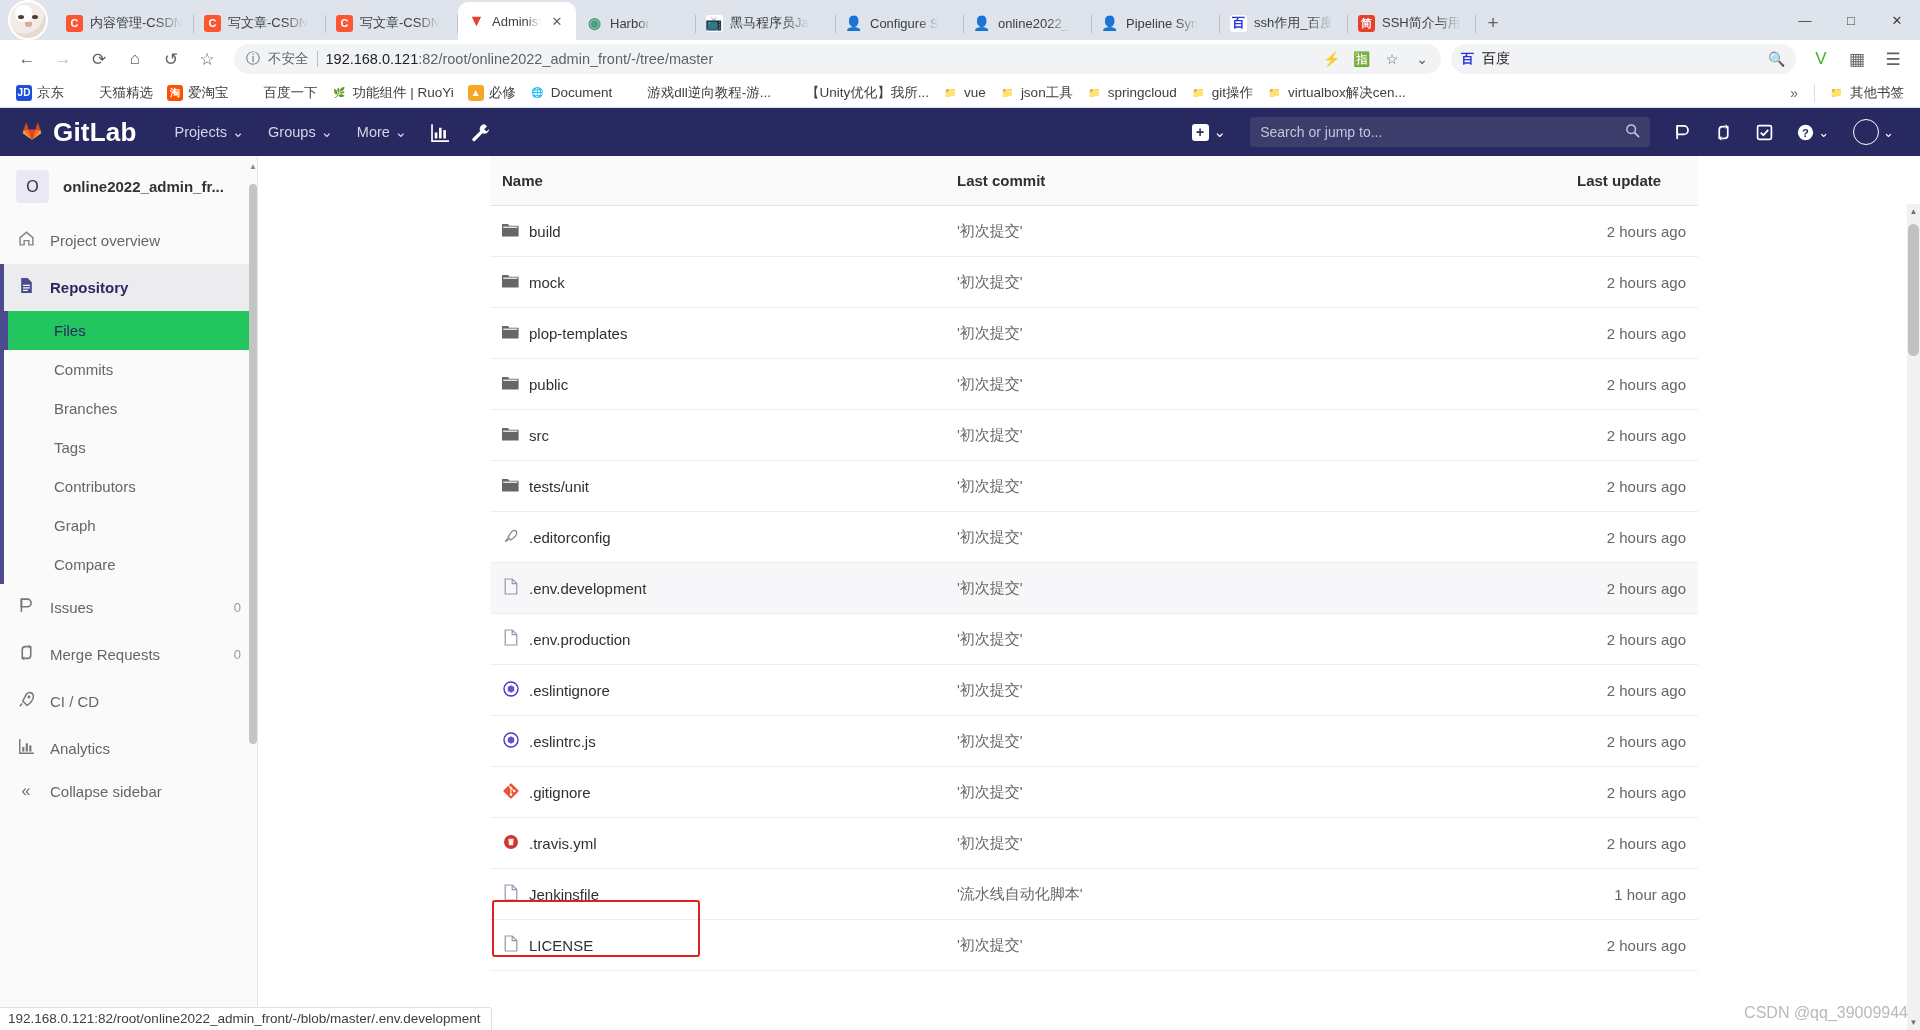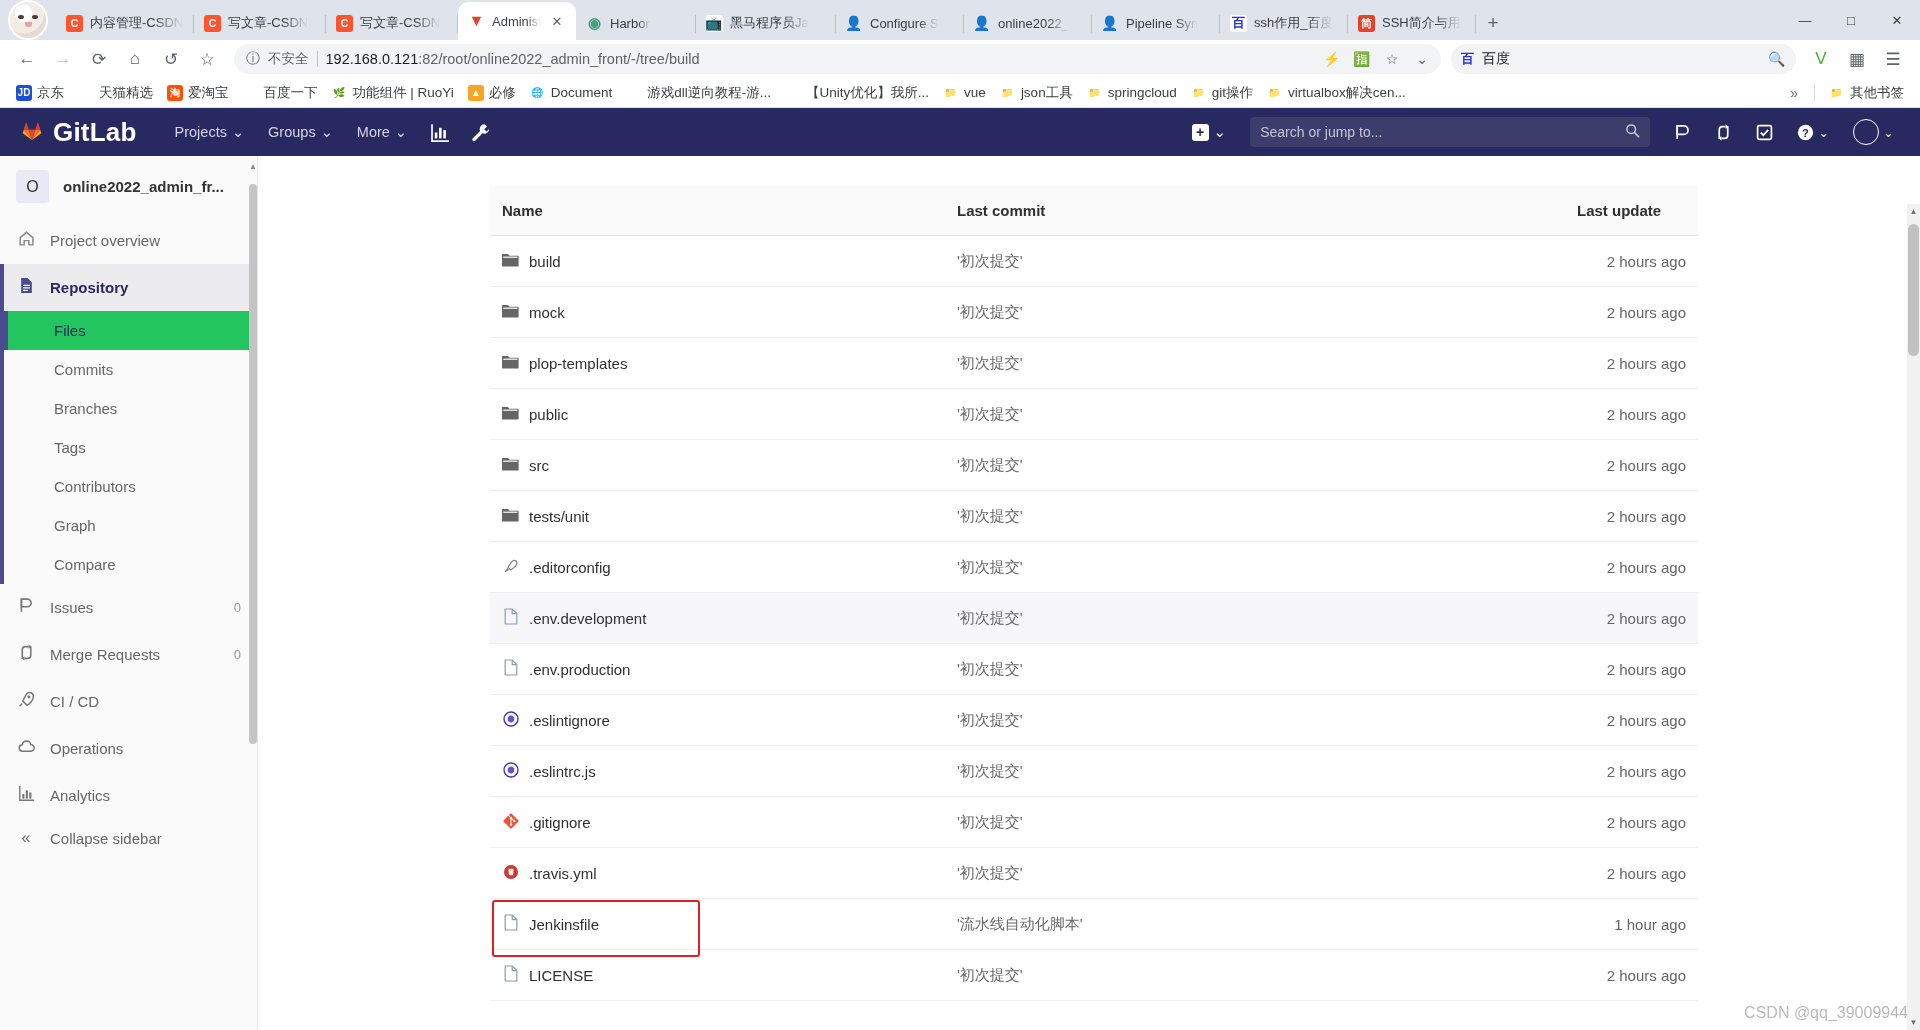--- a/index.html
+++ b/index.html
@@ -149,21 +149,21 @@
   .sb-sub.cur::before { content:""; position:absolute; left:0; top:0; bottom:0; width:4px; background:#4b4b8f;}
   .sb-group { border-left:4px solid #4b4b8f; margin-left:0; }
   .sb-count { margin-left:auto; font-size:13px; color:#999; }
   .sb-scroll { position:absolute; right:0; top:0; width:8px; height:100%; }
   .sb-scroll .thumb { position:absolute; top:28px; width:8px; height:560px; background:#c4c4c4; border-radius:4px;}
   .sb-scroll .up { position:absolute; top:6px; left:0; width:8px; text-align:center; font-size:8px; color:#888;}
 
   
   .content { flex:1; position:relative; overflow:hidden; background:#fff; }
   .tree-wrap { position:absolute; left:232px; top:0; width:1208px; }
-  .tree { width:100%; border-collapse:collapse; font-size:15px; table-layout:fixed;margin-top:30px; }
+  .tree { width:100%; border-collapse:collapse; font-size:15px; table-layout:fixed; }
   .tree th { text-align:left; padding:16px 12px; font-weight:600; color:#303030; font-size:15px;
              background:#fafafa; border-bottom:1px solid #e3e3e3; }
   .tree td { padding:0 12px; height:51px; border-bottom:1px solid #eee; color:#666; vertical-align:middle; }
   .col-name { width:455px; }
   .col-commit { width:620px; }
   .col-update { width:auto; text-align:right; }
   .tree th.col-update { text-align:left; }
   .fname { display:flex; align-items:center; gap:10px; color:#303030; }
   .fname .fi { width:17px; flex:0 0 17px; font-size:15px; text-align:center; }
   .fi.folder { color:#666; }
@@ -271,21 +271,21 @@
     <div class="tb-btn dim">→</div>
     <div class="tb-btn">⟳</div>
     <div class="tb-btn">⌂</div>
     <div class="tb-btn">↺</div>
     <div class="tb-btn">☆</div>
 
     <div class="omnibox">
       <span class="ico">ⓘ</span>
       <span class="notsecure">不安全</span>
       <span class="vbar"></span>
-      <span class="url"><span class="host">192.168.0.121</span><span class="path">:82/root/online2022_admin_front/-/tree/build</span></span>
+      <span class="url"><span class="host">192.168.0.121</span><span class="path">:82/root/online2022_admin_front/-/tree/master</span></span>
       <span class="omni-right">
         <span>⚡</span>
         <span>🈯</span>
         <span>☆</span>
         <span>⌄</span>
       </span>
     </div>
 
     <div class="searchbox">
       <span class="bd">百</span>
@@ -517,26 +517,20 @@
             <div class="sb-item">
               <span class="si"><svg width="17" height="17" viewBox="0 0 16 16">
                   <path fill="none" stroke="#777" stroke-width="1.4" d="M10.5 1.5c3 0 4 1 4 4 0 3-3.5 6.5-6 8l-4-4c1.5-2.5 3-8 6-8z"></path>
                   <circle cx="10.3" cy="5.7" r="1.4" fill="#777"></circle>
                   <path stroke="#777" stroke-width="1.3" d="M4 11.8l-2.4 2.6"></path>
                 </svg></span>
               <span>CI / CD</span>
             </div>
             <div class="sb-item">
               <span class="si"><svg width="17" height="17" viewBox="0 0 16 16">
-                  <path fill="none" stroke="#777" stroke-width="1.4" d="M4.4 12.4a3 3 0 0 1-.3-6A4 4 0 0 1 12 6.2a2.9 2.9 0 0 1 .3 6.2z"></path>
-                </svg></span>
-              <span>Operations</span>
-            </div>
-            <div class="sb-item">
-              <span class="si"><svg width="17" height="17" viewBox="0 0 16 16">
                   <path fill="#777" d="M1 1h1.3v12.7H15V15H1z"></path>
                   <rect x="4" y="8.5" width="2" height="4.3" fill="#777"></rect>
                   <rect x="7.3" y="5" width="2" height="7.8" fill="#777"></rect>
                   <rect x="10.6" y="7" width="2" height="5.8" fill="#777"></rect>
                 </svg></span>
               <span>Analytics</span>
             </div>
           </div>
 
         <div class="sb-item" style="padding-top:10px;">
@@ -761,15 +755,16 @@
         </div>
 
         <div class="page-sb">
           <div class="arr top">▲</div>
           <div class="thumb"></div>
           <div class="arr bot">▼</div>
         </div>
       </div>
     </div>
 
+    <div class="statusbar">192.168.0.121:82/root/online2022_admin_front/-/blob/master/.env.development</div>
     <div class="watermark">CSDN @qq_39009944</div>
   </div>
 </div>
 
 </body></html>

